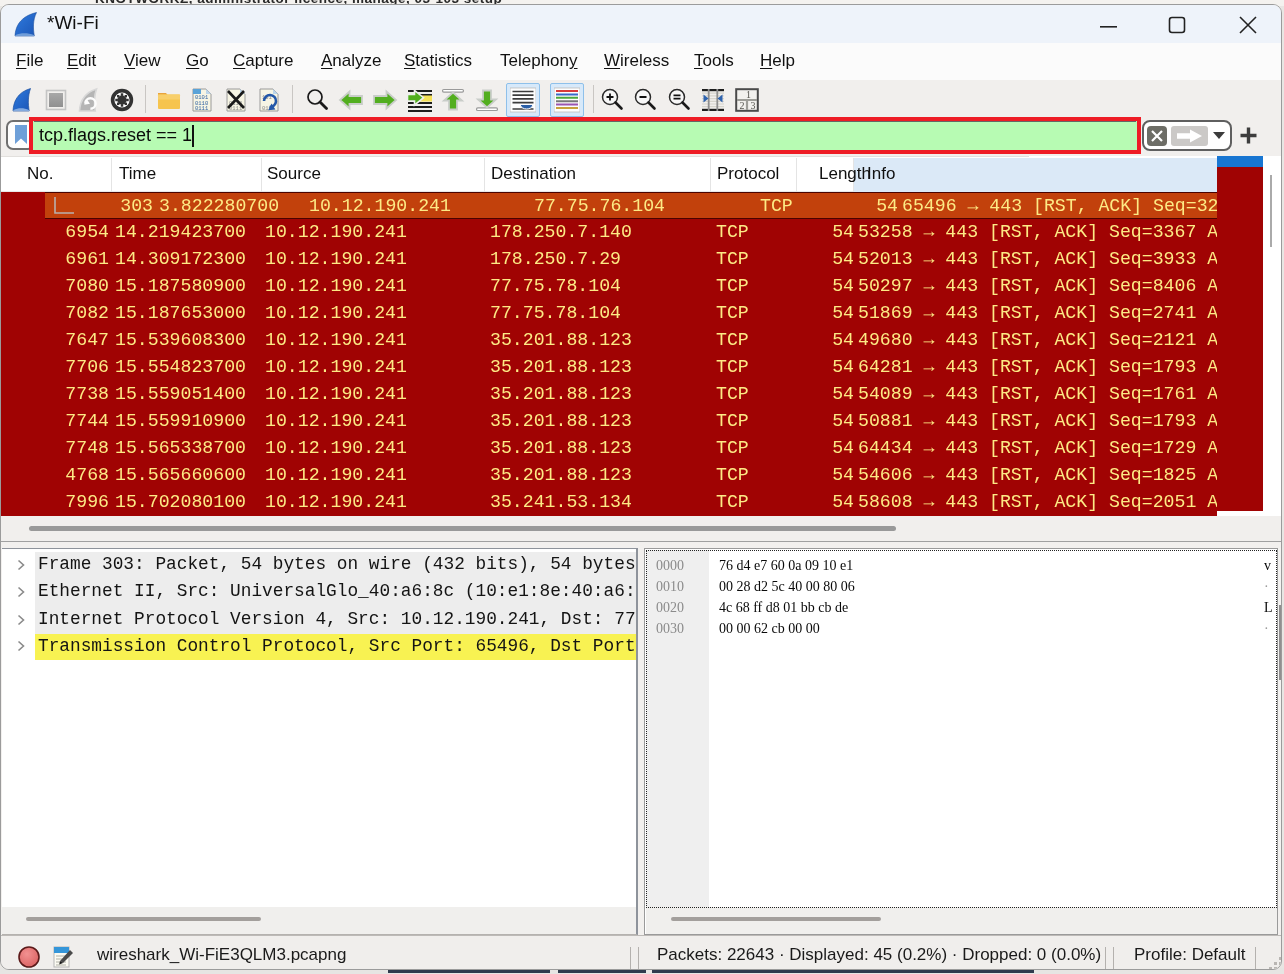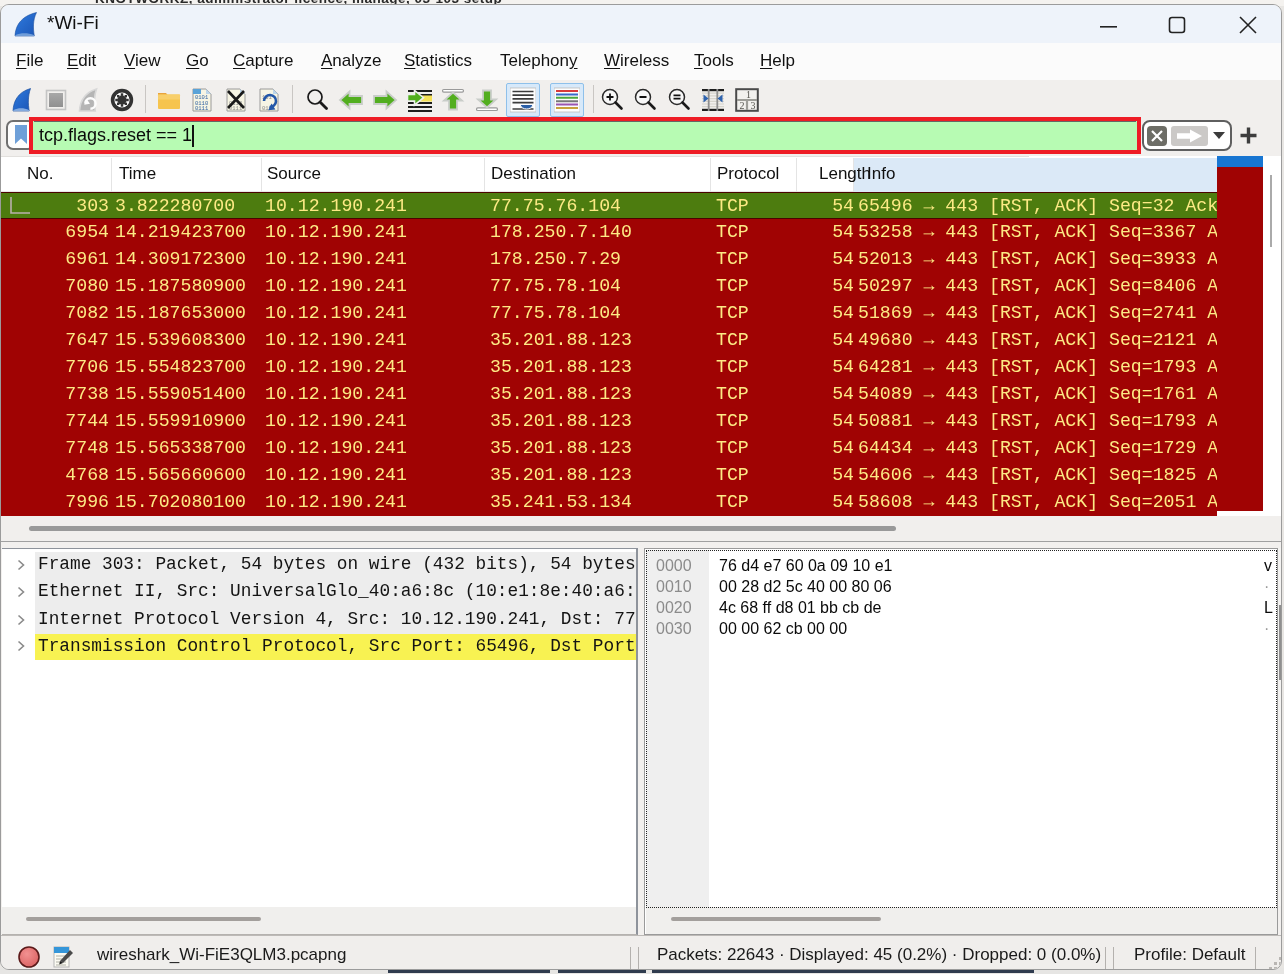--- a/index.html
+++ b/index.html
@@ -31,21 +31,21 @@
 #fi-cursor{left:158px;top:3px;width:1.5px;height:22px;background:#111;}
 #rightctl{left:1141px;top:3px;width:90px;height:31px;background:#fff;border:2px solid #5f5f5f;border-radius:8px;box-sizing:border-box;}
 
 #plist{left:0;top:151px;width:1284px;height:382px;background:#fff;}
 #phead{left:0;top:0;width:1028px;height:36px;background:#ffffff;border-top:1px solid #e2e0dd;border-bottom:1px solid #e8e8e8;box-sizing:border-box;font-size:17px;color:#101010;}
 .hsep{position:absolute;top:1px;width:1px;height:34px;background:#e4e4e4;}
 .hlab{position:absolute;top:7px;}
 #infocell{left:853px;top:1px;width:363px;height:34px;background:#dbe9f7;}
 #rows{left:0;top:36px;width:1216px;height:324px;background:#a00303;overflow:hidden;}
 .prow{position:absolute;left:0;width:1216px;height:27px;background:#a00303;color:#fdea85;font-size:18.2px;line-height:27px;font-family:"Liberation Mono",monospace;white-space:pre;}
-.prow.sel{background:#4d7c0f;border-top:1px solid #4a0300;border-bottom:1px solid #4a0300;box-sizing:border-box;}
+.prow.sel{background:#c2410c;border-top:1px solid #4a0300;border-bottom:1px solid #4a0300;box-sizing:border-box;margin-left:44px;}
 .pc{position:absolute;top:0;line-height:27px;}
 .no{left:0;width:108px;text-align:right;}
 .tm{left:114px;}
 .src{left:264px;}
 .dst{left:489px;}
 .pro{left:715px;}
 .len{left:760px;width:93px;text-align:right;}
 .nfo{left:857px;width:359px;overflow:hidden;}
 #minimap-blue{left:1216px;top:0px;width:46px;height:11px;background:#1876d2;}
 #minimap-red{left:1216px;top:11px;width:46px;height:344px;background:#a00303;}
@@ -54,21 +54,21 @@
 #plist-hsb{left:0;top:360px;width:1284px;height:26px;background:#f1efed;border-bottom:1px solid #a0a0a0;box-sizing:border-box;}
 #plist-hsb-thumb{left:28px;top:10px;width:867px;height:5px;background:#999999;border-radius:2.5px;}
 
 #details{left:1px;top:543px;width:636px;height:387px;background:#fff;border-right:2px solid #8e939b;border-top:1px solid #8e939b;border-bottom:1px solid #b5b2af;box-sizing:border-box;overflow:hidden;}
 .drow{position:absolute;left:33px;width:610px;height:28px;background:#ededed;font-family:"Liberation Mono",monospace;font-size:17.8px;color:#141414;white-space:pre;}
 .chev{position:absolute;left:13px;width:12px;height:12px;}
 #det-hsb-thumb{left:25px;top:912px;width:235px;height:4px;background:#a39f9c;border-radius:2px;position:absolute;}
 #hex{left:643px;top:543px;width:634px;height:387px;background:#fff;border:1px solid #9a9a9a;box-sizing:border-box;}
 #hex-focus{left:1px;top:1px;width:631px;height:358px;border:1px dotted #222;box-sizing:border-box;}
 #hex-offcol{left:1px;top:1px;width:63px;height:357px;background:#efefef;}
-.hexrow{position:absolute;font-family:Liberation Sans, sans-serif;font-size:16px;line-height:21px;white-space:pre;color:#0a0a0a;}
+.hexrow{position:absolute;font-family:Liberation Serif, serif;font-size:14px;line-height:21px;white-space:pre;color:#0a0a0a;}
 .hexoff{color:#8b8b8b;}
 #hex-vsb{left:1277px;top:543px;width:7px;height:358px;background:#f4f3f1;}
 #hex-vsb-thumb{left:1px;top:57px;width:4px;height:75px;background:#8f8f8f;position:absolute;}
 #hex-hsb-thumb{left:670px;top:912px;width:210px;height:4px;background:#a39f9c;border-radius:2px;position:absolute;}
 
 #status{left:0;top:930px;width:1282px;height:37px;background:#f0eeec;border-top:1px solid #bdbab7;box-sizing:border-box;font-size:17px;color:#1a1a1a;}
 .ssep{position:absolute;top:11px;width:1px;height:27px;background:#b4b1ae;}
 </style></head>
 <body>
 <div class="abs" id="topback">

